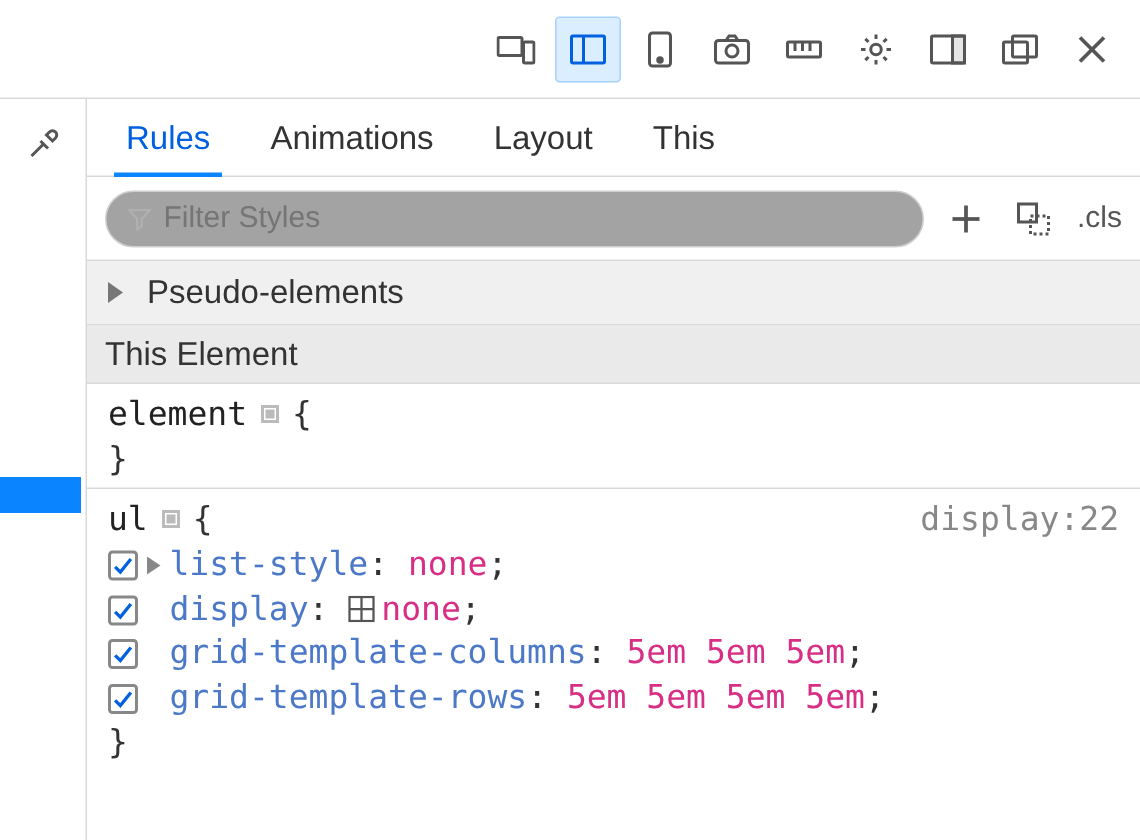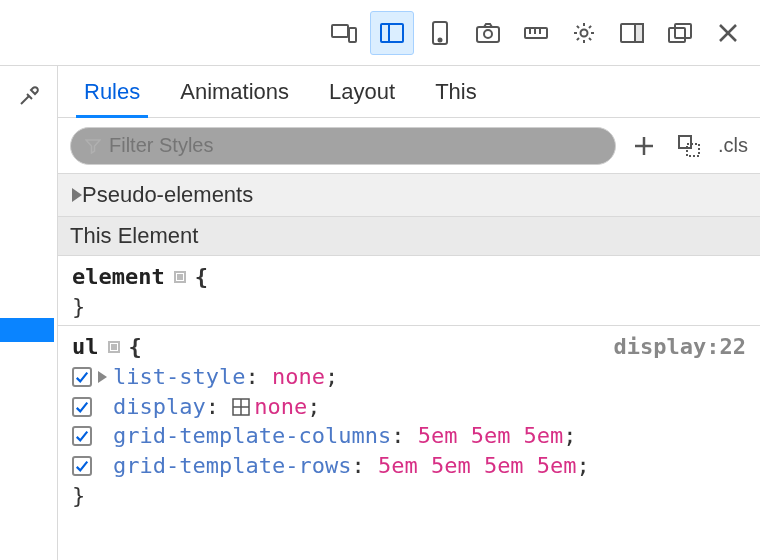--- a/index.html
+++ b/index.html
@@ -126,21 +126,21 @@
     color: #555;
   }
   .cls-btn { font-size: 20px; color: #555; }
   .pseudo-section {
     background: #f0f0f0;
     border-bottom: 1px solid #d9d9d9;
     font-size: 22px;
     padding: 8px 14px;
     display: flex;
     align-items: center;
-    gap: 0;
+    gap: 16px;
   }
   .pseudo-section .tri {
     width: 0; height: 0;
     border-top: 7px solid transparent;
     border-bottom: 7px solid transparent;
     border-left: 10px solid #777;
   }
   .this-element {
     background: #eaeaea;
     border-bottom: 1px solid #d9d9d9;
@@ -149,21 +149,21 @@
   }
   .rules-body {
     flex: 1;
     font-family: ui-monospace, SFMono-Regular, Menlo, monospace;
     font-size: 22px;
     overflow-y: scroll;
     padding: 0 14px 6px 14px;
     line-height: 1.35;
   }
   .rule-block { padding-top: 6px; }
-  .rule-header { display: flex; align-items: flex-end; font-weight: bold; }
+  .rule-header { display: flex; align-items: flex-end; }
   .rule-header .sel { color: #222; }
   .rule-header .src { margin-left: auto; color: #888; }
   .dashed-box {
     display: inline-block;
     width: 18px; height: 18px;
     position: relative;
     margin: 0 6px;
     vertical-align: -2px;
   }
   .dashed-box::before {

